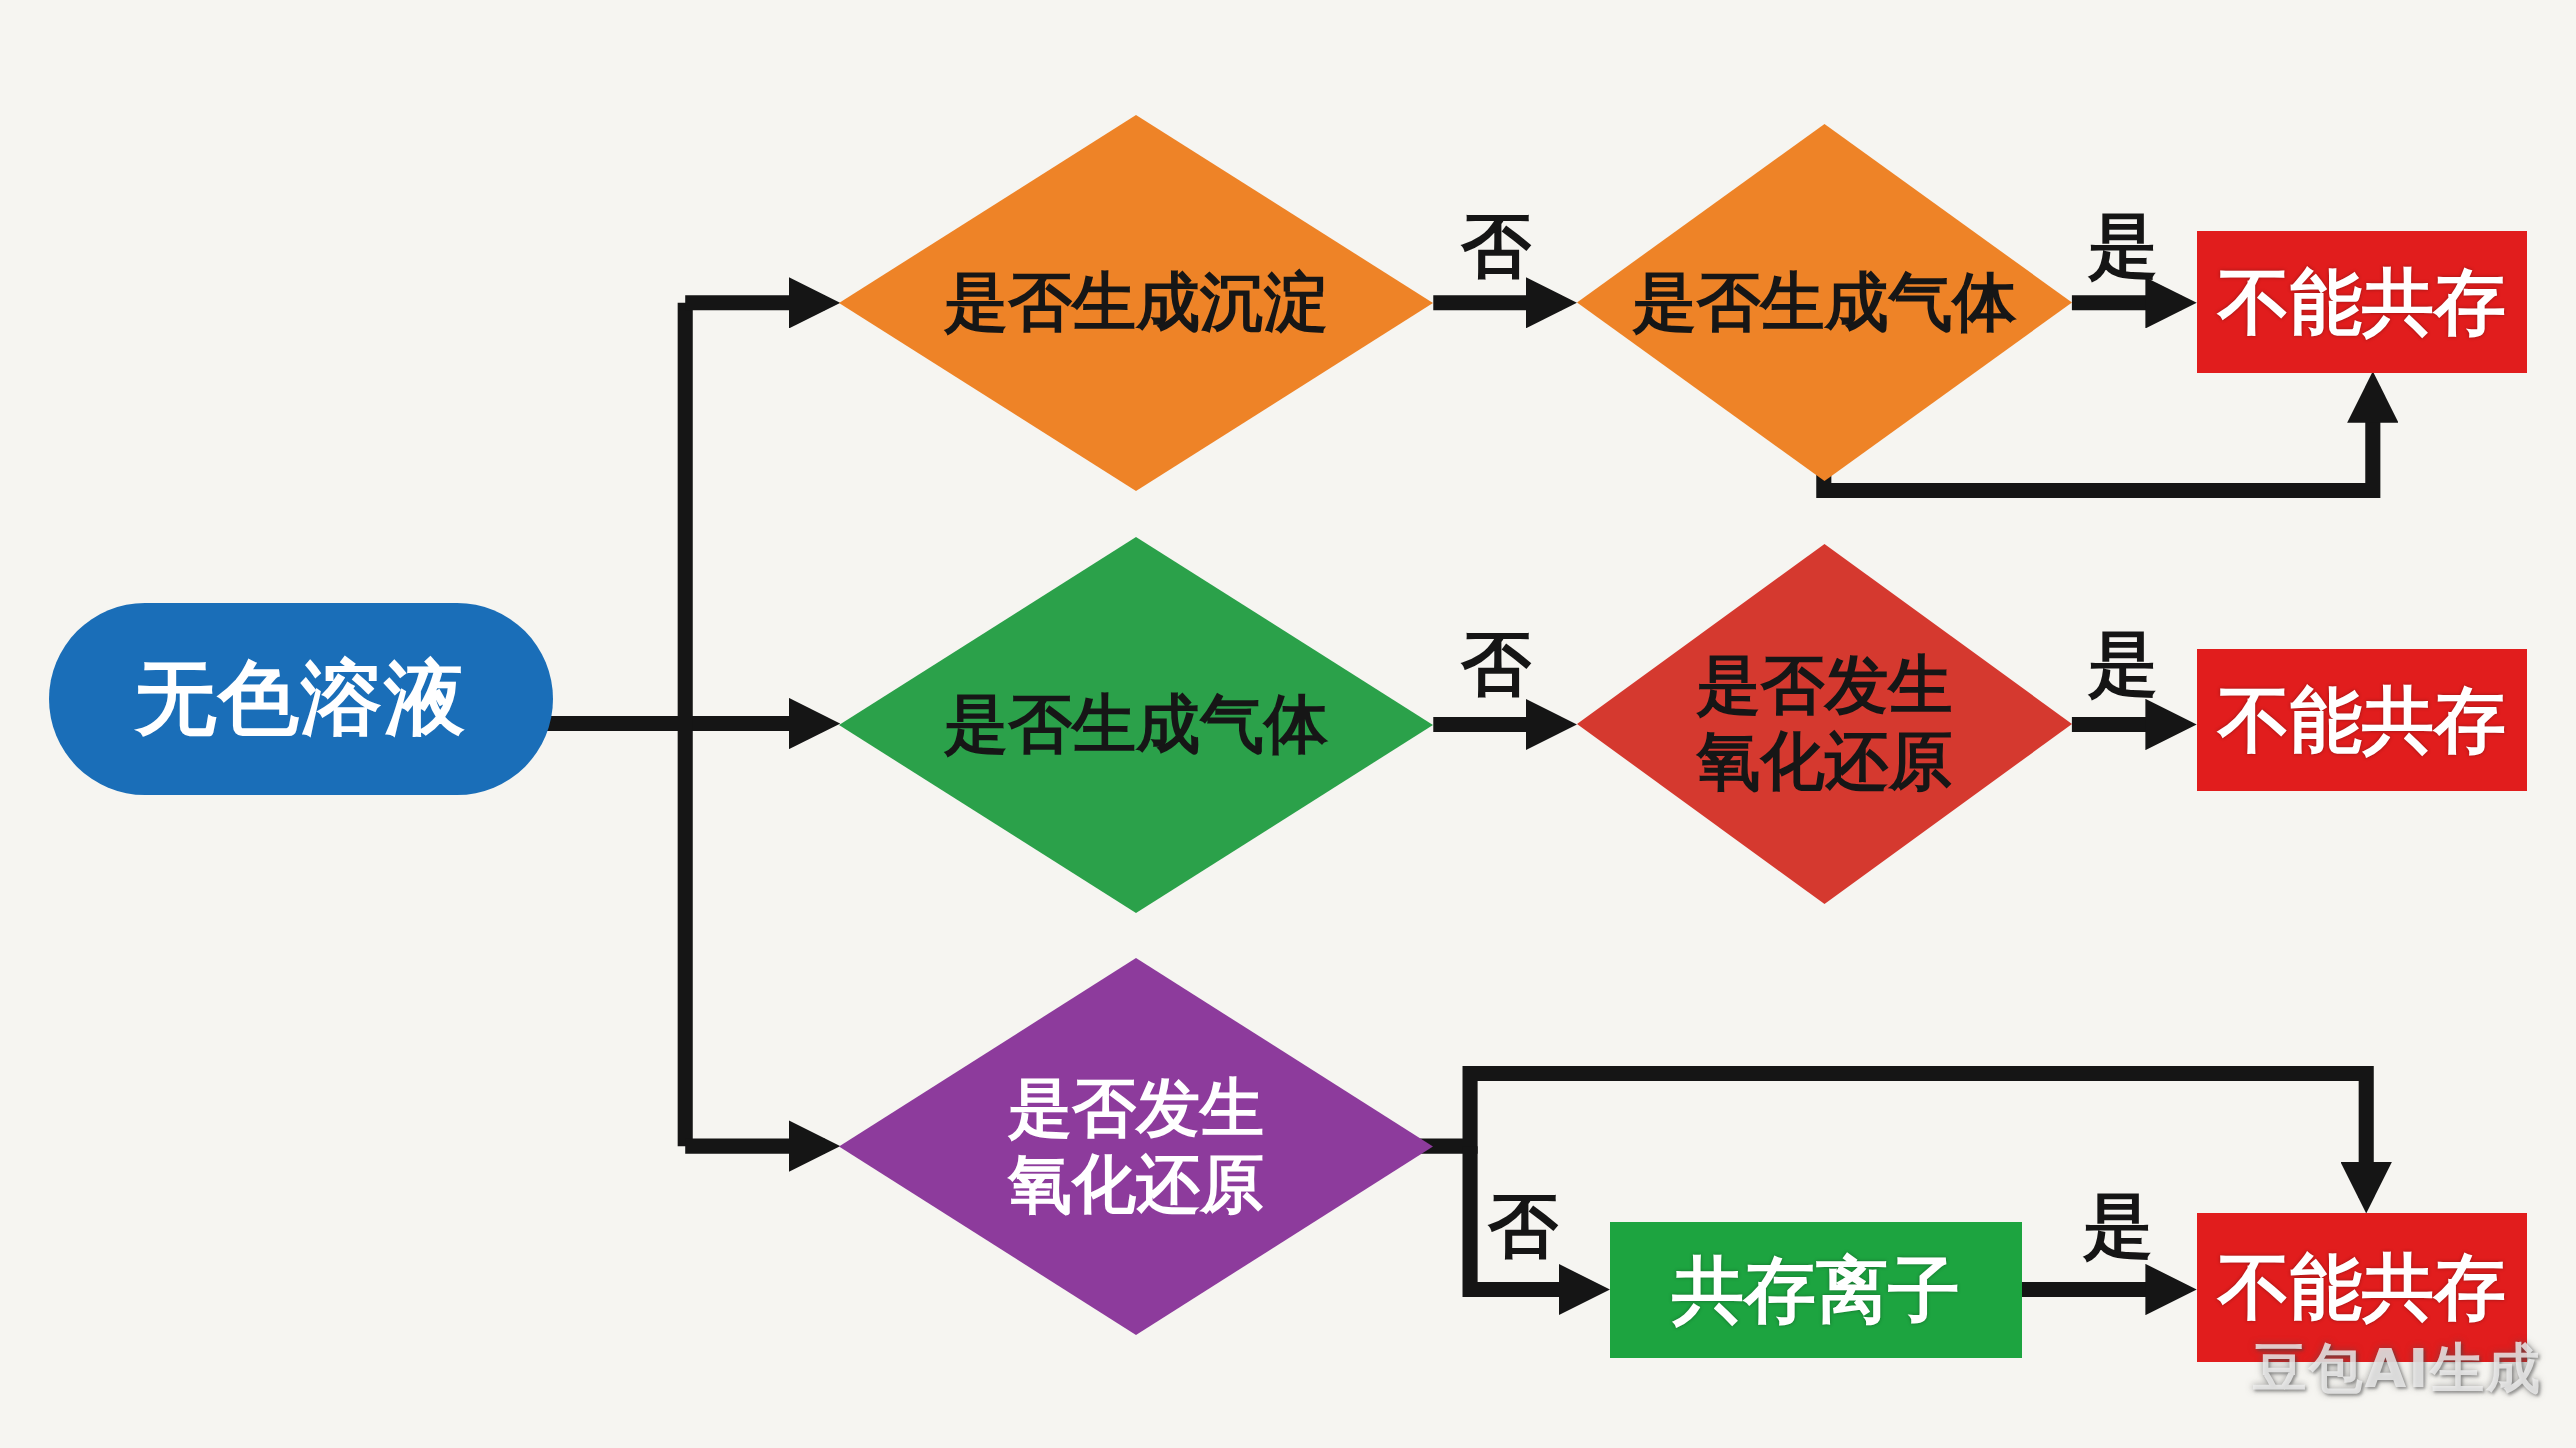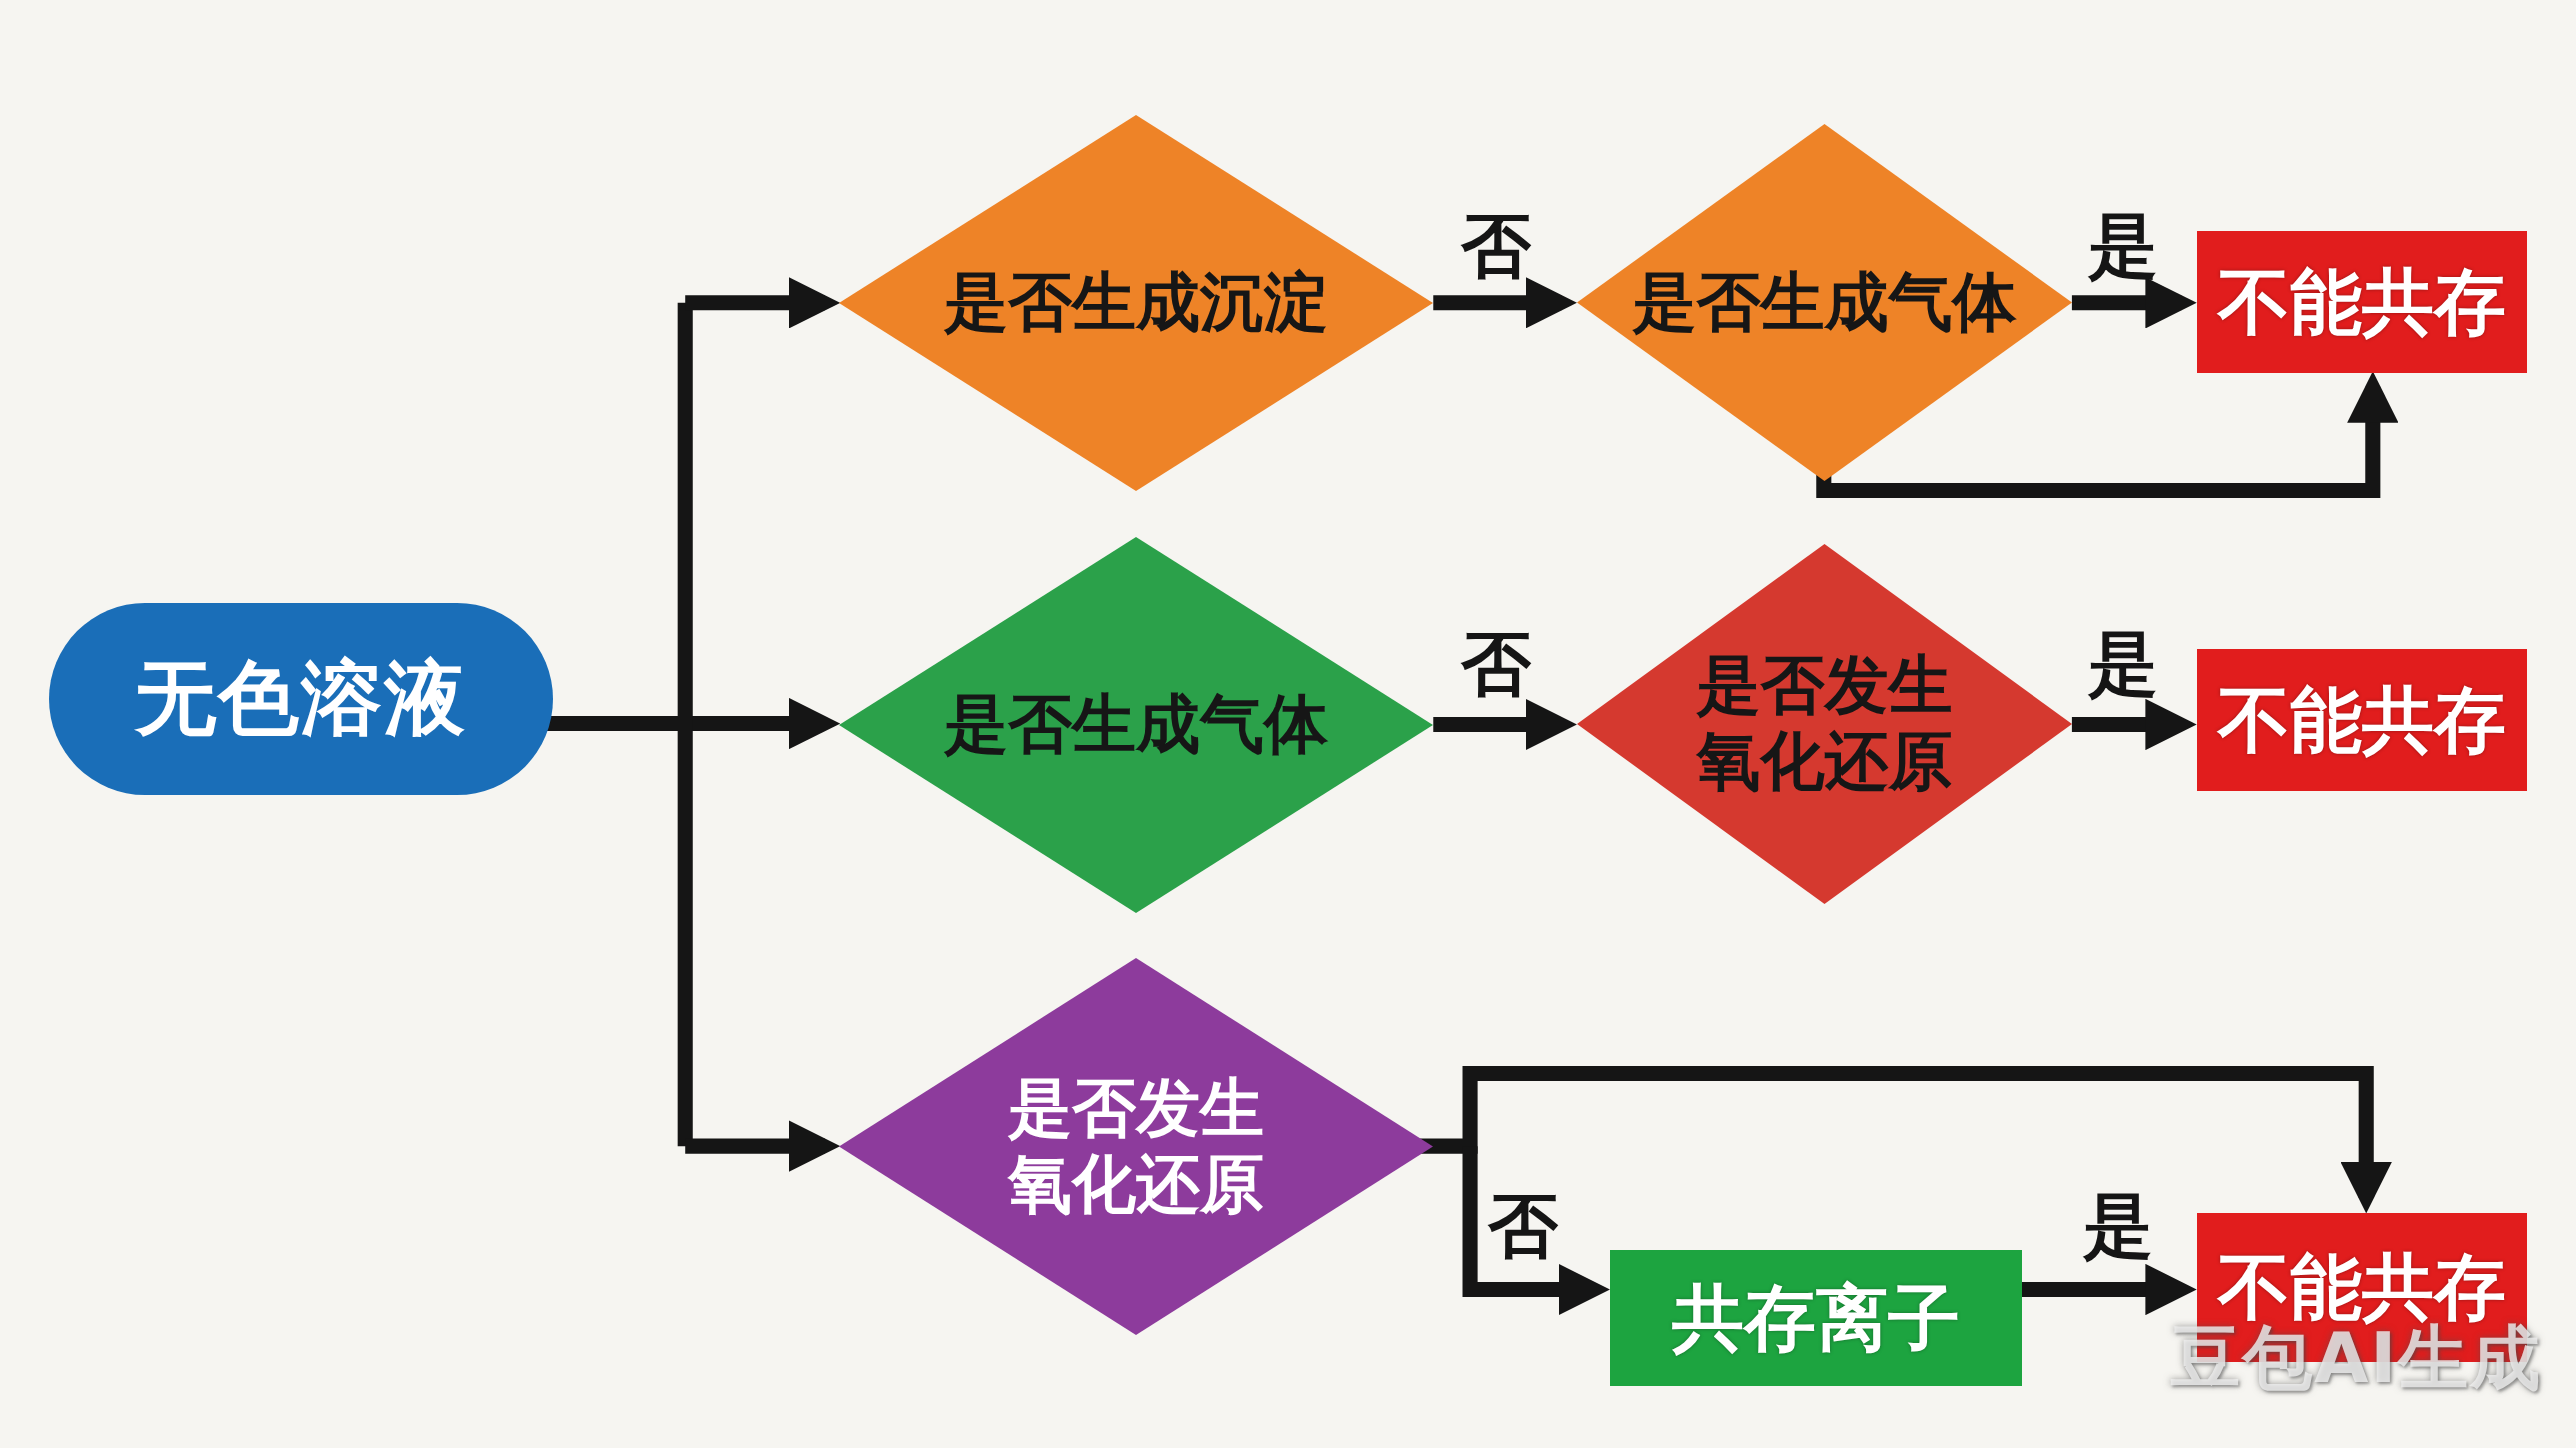--- a/index.html
+++ b/index.html
@@ -50,21 +50,21 @@
     transform: translate(-50%, -50%);
     font-size: 70px;
     font-weight: 900;
     color: #151515;
     z-index: 3;
   }
   .watermark {
     position: absolute;
     right: 34px;
     bottom: 42px;
-    font-size: 70px;
+    font-size: 54px;
     font-weight: 900;
     color: rgba(238, 238, 238, 0.82);
     text-shadow: 0 0 7.5px rgba(80, 80, 80, 0.55), 1.9px 1.9px 2.8px rgba(60,60,60,0.4);
     z-index: 5;
     letter-spacing: 1.9px;
   }
 </style>
 </head>
 <body>
 
@@ -131,21 +131,21 @@
 
   <div class="node rect" style="left: 2197px; top: 649px; width: 330px; height: 142px; background: rgb(225, 29, 29); color: rgb(255, 255, 255);">
     <span class="node-label">不能共存</span>
   </div>
 
   <div class="node diamond" style="left: 839px; top: 958px; width: 594px; height: 377px; background: rgb(141, 59, 156); color: rgb(255, 255, 255);">
     <span class="node-label">是否发生
 氧化还原</span>
   </div>
 
-  <div class="node rect" style="left: 1610px; top: 1222px; width: 412px; height: 136px; background: rgb(29, 164, 64); color: rgb(255, 255, 255); margin-top: 28px;">
+  <div class="node rect" style="left: 1610px; top: 1222px; width: 412px; height: 136px; background: rgb(29, 164, 64); color: rgb(255, 255, 255);">
     <span class="node-label">共存离子</span>
   </div>
 
   <div class="node rect" style="left: 2197px; top: 1213px; width: 330px; height: 149px; background: rgb(225, 29, 29); color: rgb(255, 255, 255);">
     <span class="node-label">不能共存</span>
   </div>
 
   <div class="edge-label" style="left:1496px; top:247px">否</div>
   <div class="edge-label" style="left:2123px; top:247px">是</div>
   <div class="edge-label" style="left:1496px; top:665px">否</div>

